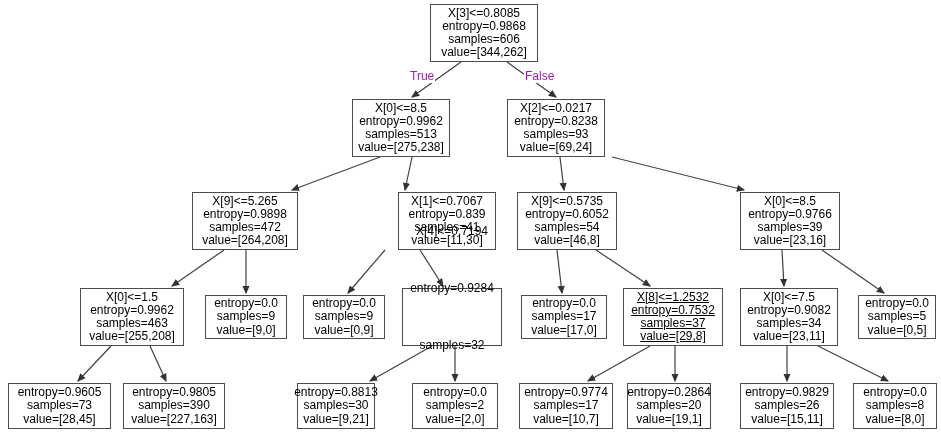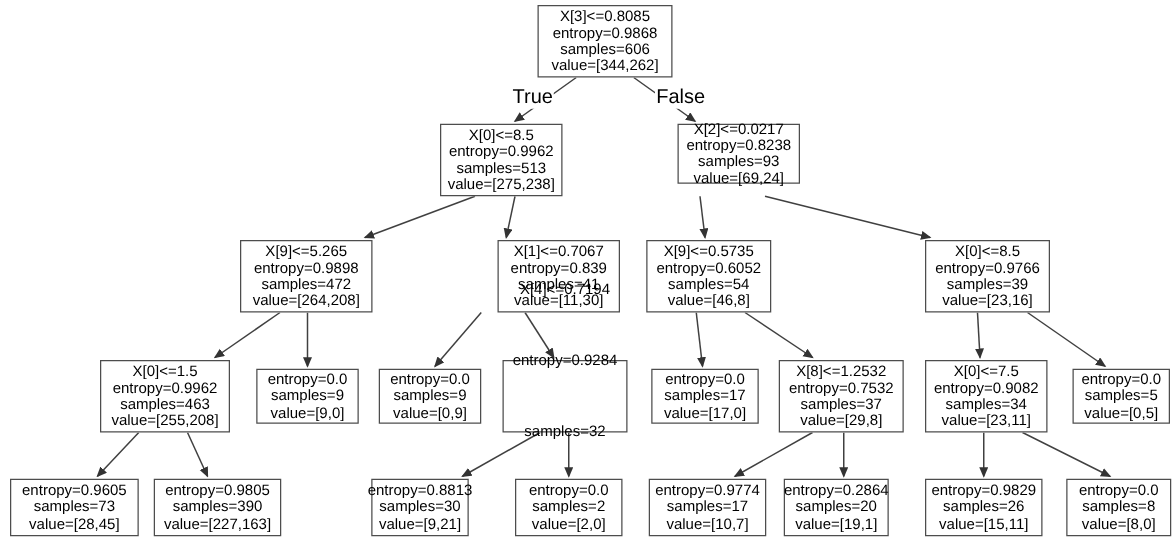--- a/index.html
+++ b/index.html
@@ -37,22 +37,22 @@
     line-height: 13.2px;
     color: #000000;
     white-space: nowrap;
     z-index: 2;
   }
   .node .line {
     display: block;
   }
   .edge-label {
     position: absolute;
-    font-size: 16px;
-    color: #000000;
+    font-size: 12px;
+    color: #a21caf;
     white-space: nowrap;
     z-index: 3;
     background: #ffffff;
     padding: 0 1px;
   }
 </style>
 </head>
 <body>
 
 <div id="canvas">
@@ -93,21 +93,21 @@
         <span class="line">entropy=0.9868</span>
         <span class="line">samples=606</span>
         <span class="line">value=[344,262]</span>
       </div>
       <div class="node" style="left: 352px; top: 99px; width: 98px; height: 58px; border-color: rgb(77, 77, 77);">
         <span class="line">X[0]&lt;=8.5</span>
         <span class="line">entropy=0.9962</span>
         <span class="line">samples=513</span>
         <span class="line">value=[275,238]</span>
       </div>
-      <div class="node" style="left: 542px; top: 99px; width: 98px; height: 48px; border-color: rgb(77, 77, 77);">
+      <div class="node" style="left: 507px; top: 99px; width: 98px; height: 58px; border-color: rgb(77, 77, 77);">
         <span class="line">X[2]&lt;=0.0217</span>
         <span class="line">entropy=0.8238</span>
         <span class="line">samples=93</span>
         <span class="line">value=[69,24]</span>
       </div>
       <div class="node" style="left: 192px; top: 192px; width: 106px; height: 58px; border-color: rgb(77, 77, 77);">
         <span class="line">X[9]&lt;=5.265</span>
         <span class="line">entropy=0.9898</span>
         <span class="line">samples=472</span>
         <span class="line">value=[264,208]</span>
@@ -150,21 +150,21 @@
         <span class="line">X[4]&lt;=0.7194</span>
         <span class="line">entropy=0.9284</span>
         <span class="line">samples=32</span>
         <span class="line">value=[11,21]</span>
       </div>
       <div class="node" style="left: 521px; top: 295px; width: 86px; height: 44px; border-color: rgb(77, 77, 77);">
         <span class="line">entropy=0.0</span>
         <span class="line">samples=17</span>
         <span class="line">value=[17,0]</span>
       </div>
-      <div class="node" style="left: 623px; top: 288px; width: 100px; height: 58px; border-color: rgb(77, 77, 77);">
+      <div class="node" style="left: 623px; top: 288px; width: 100px; height: 58px; border-color: rgb(77, 77, 77); text-decoration: underline;">
         <span class="line">X[8]&lt;=1.2532</span>
         <span class="line">entropy=0.7532</span>
         <span class="line">samples=37</span>
         <span class="line">value=[29,8]</span>
       </div>
       <div class="node" style="left: 740px; top: 288px; width: 98px; height: 58px; border-color: rgb(77, 77, 77);">
         <span class="line">X[0]&lt;=7.5</span>
         <span class="line">entropy=0.9082</span>
         <span class="line">samples=34</span>
         <span class="line">value=[23,11]</span>

